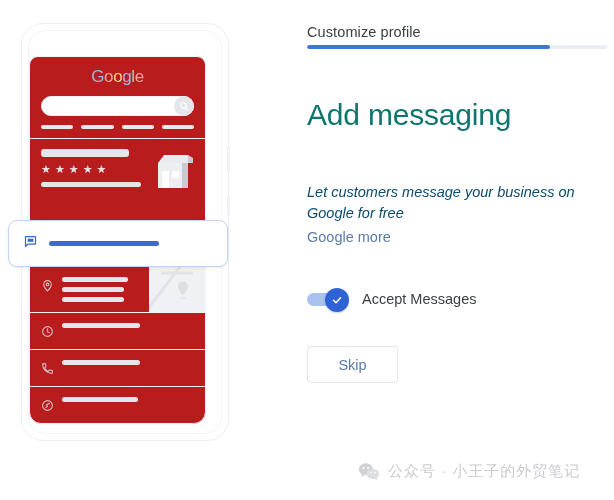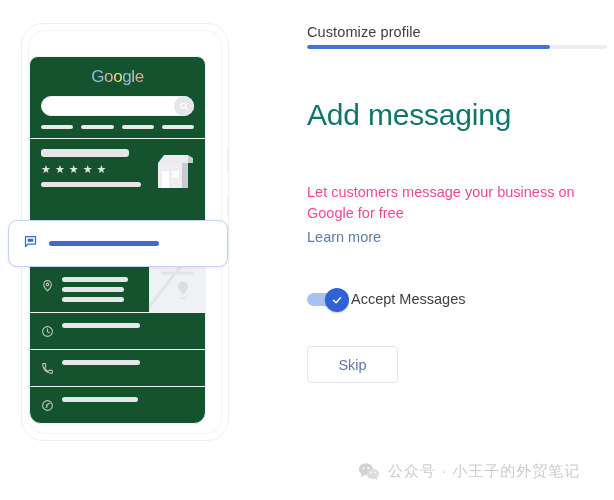--- a/index.html
+++ b/index.html
@@ -67,21 +67,21 @@
     border-radius: 2px;
   }
   .side-btn.b1 { top: 122px; height: 26px; }
   .side-btn.b2 { top: 172px; height: 20px; }
 
   
   .app-card {
     position: absolute;
     left: 29px; top: 56px;
     width: 177px;
-    background: #14532d;
+    background: #b91c1c;
     border: 1px solid #f1f3f6;
     border-radius: 9px 9px 12px 12px;
     box-sizing: border-box;
     overflow: hidden;
   }
   .goog-logo {
     text-align: center;
     margin-top: 10px;
     font-family: "Liberation Serif", serif;
     font-size: 17px;
@@ -248,37 +248,38 @@
     color: #0f766e;
     letter-spacing: -0.2px;
     margin: 0;
   }
   .desc {
     position: absolute;
     left: 0; top: 182px;
     width: 290px;
     font-size: 14.5px;
     line-height: 21px;
-    color: #ec4899;
+    color: #0c4a6e;
     margin: 0;
+    font-style: italic;
   }
   .learn-more {
     position: absolute;
     left: 0; top: 229px;
     font-size: 14.5px;
     color: #5b7ba8;
     text-decoration: none;
     cursor: pointer;
   }
   .toggle-row {
     position: absolute;
     left: 0; top: 291px;
     display: flex;
     align-items: center;
-    gap: 4px;
+    gap: 15px;
   }
   .toggle {
     position: relative;
     width: 40px; height: 16px;
     cursor: pointer;
   }
   .toggle-track {
     position: absolute;
     left: 0; top: 2px;
     width: 36px; height: 13px;
@@ -502,21 +503,21 @@
     <div class="step-title">Customize profile</div>
 
     <div class="progress-track">
       <div class="progress-fill" id="progress-fill" style="width: 81%;"></div>
     </div>
 
     <h1 class="headline">Add messaging</h1>
 
     <p class="desc">Let customers message your business on Google for free</p>
 
-    <a class="learn-more" href="#">Learn more</a>
+    <a class="learn-more" href="#">Google more</a>
 
     <div class="toggle-row">
       <div class="toggle">
         <div class="toggle-track"></div>
         <div class="toggle-knob">
           <svg width="12" height="12" viewBox="0 0 24 24" fill="none" stroke="#ffffff" stroke-width="3">
             <path d="M5 12.5l5 5L19 7.5" stroke-linecap="round" stroke-linejoin="round"></path>
           </svg>
         </div>
       </div>

